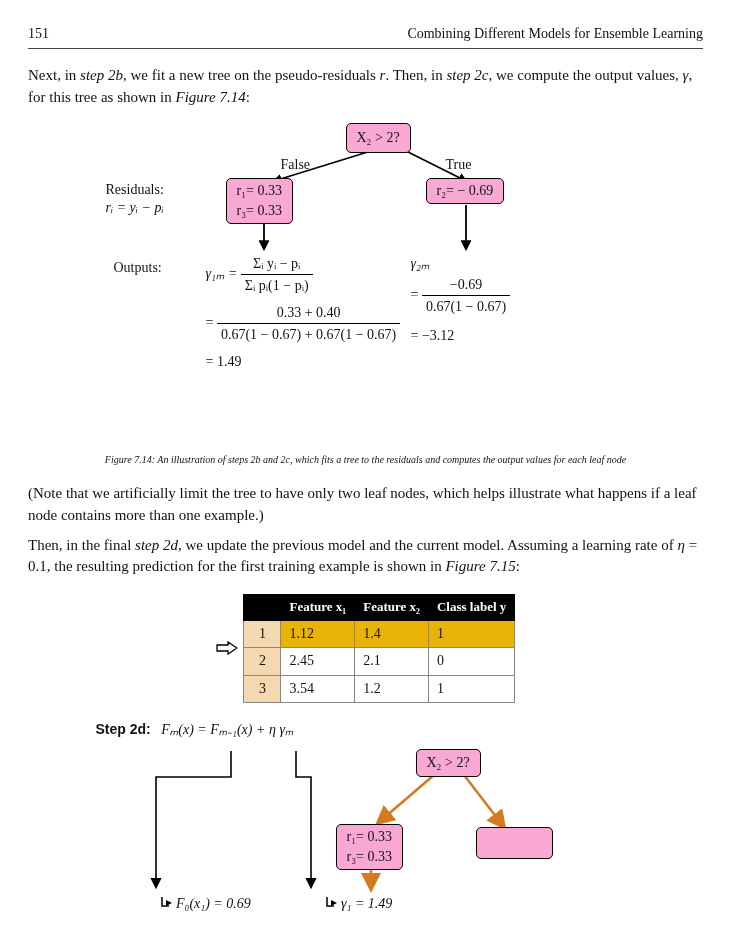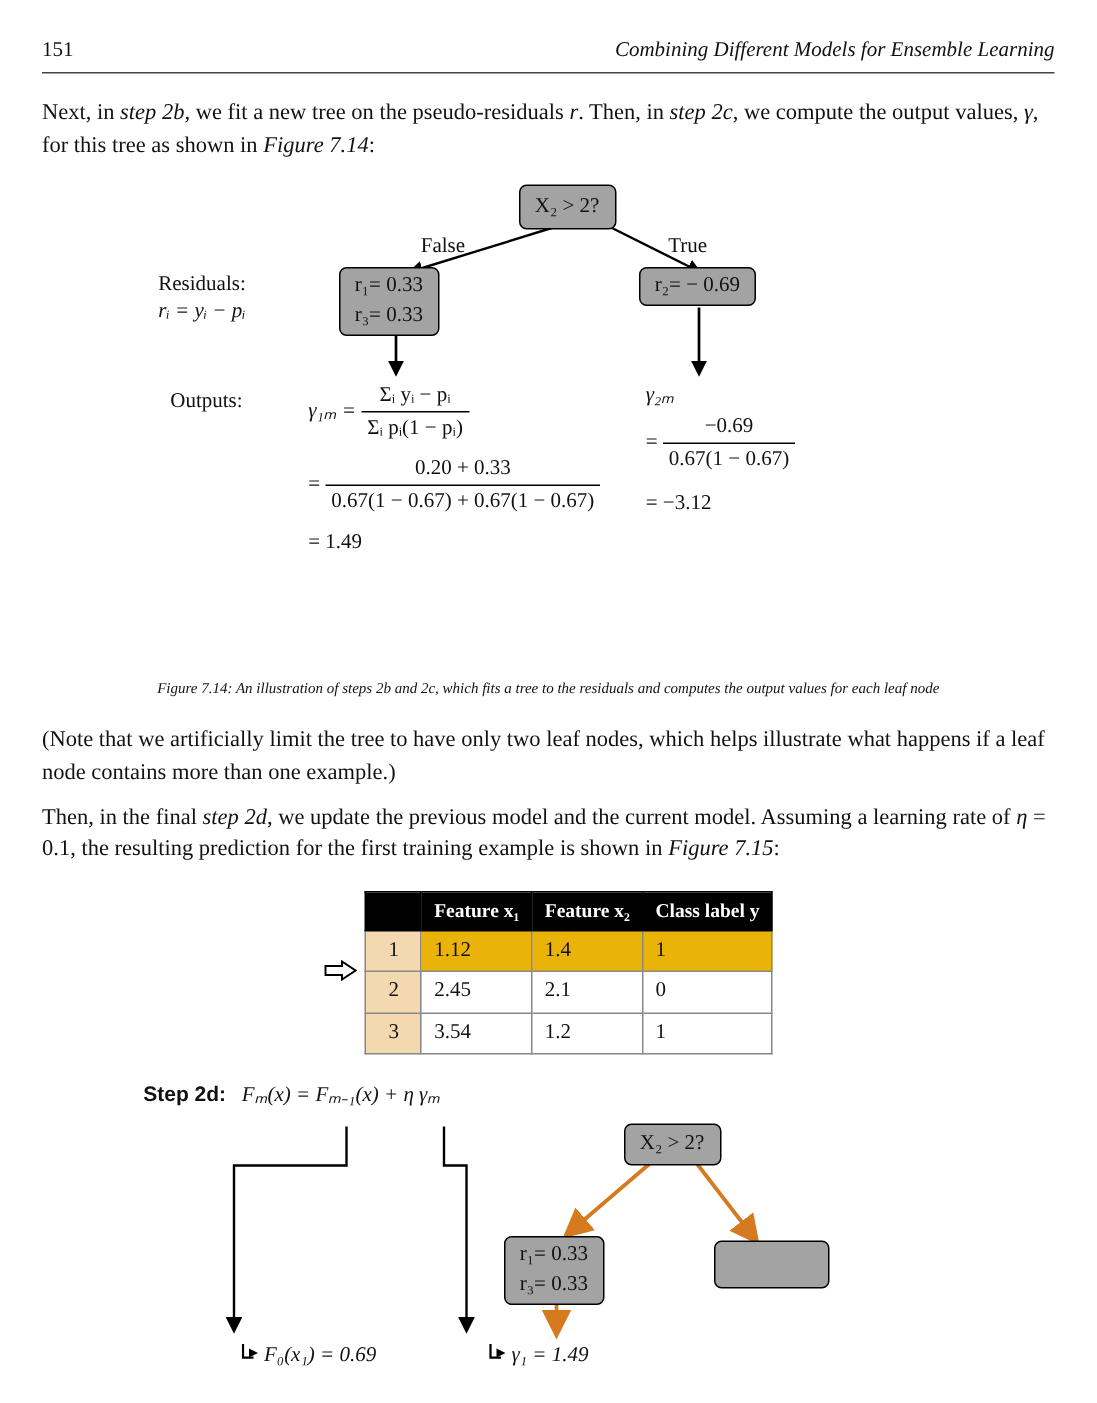--- a/index.html
+++ b/index.html
@@ -13,21 +13,21 @@
     line-height: 1.45;
   }
   .header-row {
     display: flex;
     justify-content: space-between;
     font-size: 14px;
     border-bottom: 1px solid #444;
     padding-bottom: 4px;
     margin-bottom: 16px;
   }
-  .chapter-title { font-style: italic; }
+  .chapter-title { }
   p { margin: 8px 0; }
   em { font-style: italic; }
   .fig-caption {
     font-style: italic;
     text-align: center;
     font-size: 10px;
     margin: 10px 40px 16px;
     line-height: 1.4;
   }
   
@@ -35,21 +35,21 @@
     margin: 14px auto 8px;
     width: 560px;
     position: relative;
     font-size: 14px;
   }
   .node-box {
     border: 1.5px solid #000;
     border-radius: 5px;
     padding: 4px 10px;
     text-align: left;
-    background: #a3a3a3;
+    background: #f9a8d4;
     display: inline-block;
   }
   .fig14 .root {
     position: relative;
     left: 260px;
     top: 0;
   }
   .fig14 .labels-row {
     position: relative;
     height: 20px;
@@ -76,21 +76,21 @@
   }
   .fig14 .outputs-label {
     position: absolute; left: 28px; top: 135px;
     line-height: 1.4;
   }
   .fig14 .gamma1m {
     position: absolute; left: 120px; top: 130px;
     line-height: 1.5;
   }
   .fig14 .gamma2m {
-    position: absolute; left: 345px; top: 130px;
+    position: absolute; left: 325px; top: 130px;
     line-height: 1.5;
   }
   .frac {
     display: inline-block;
     vertical-align: middle;
     text-align: center;
   }
   .frac .num { display:block; border-bottom:1px solid #000; padding:0 4px; }
   .frac .den { display:block; padding:0 4px; }
   .fig14 .spacer { height: 270px; }
@@ -204,21 +204,21 @@
 
   <div class="gamma1m">
     <span style="font-style:italic">γ₁ₘ =</span>
     <span class="frac">
       <span class="num">Σᵢ yᵢ − pᵢ</span>
       <span class="den">Σᵢ pᵢ(1 − pᵢ)</span>
     </span><br>
     <span style="display:inline-block; margin-top:6px">
       <span>=</span>
       <span class="frac">
-        <span class="num">0.20 + 0.33</span>
+        <span class="num">0.33 + 0.40</span>
         <span class="den">0.67(1 − 0.67) + 0.67(1 − 0.67)</span>
       </span>
     </span><br>
     <span style="display:inline-block; margin-top:6px">= 1.49</span>
   </div>
 
   <div class="gamma2m">
     <span style="font-style:italic">γ₂ₘ</span><br>
     <span>=</span>
     <span class="frac">

